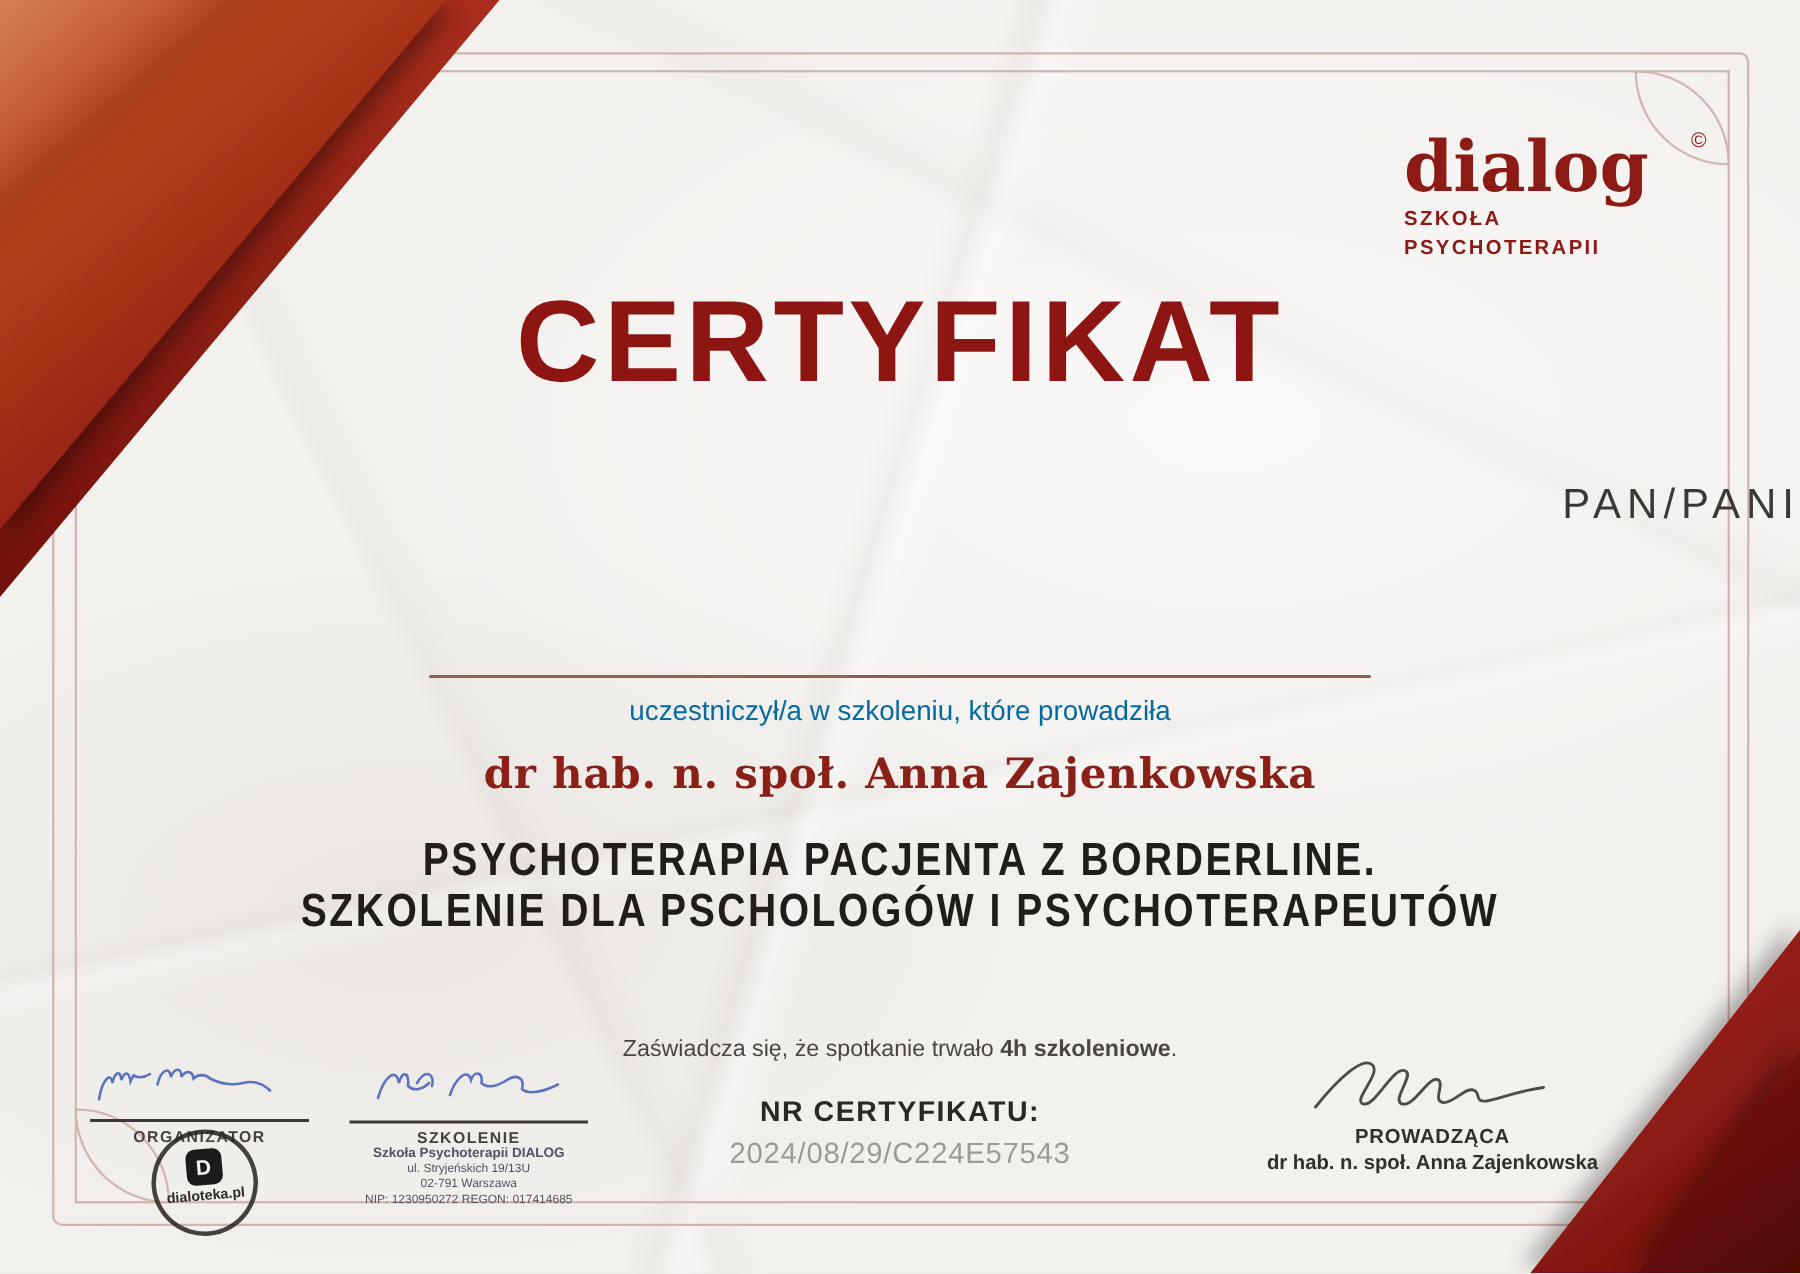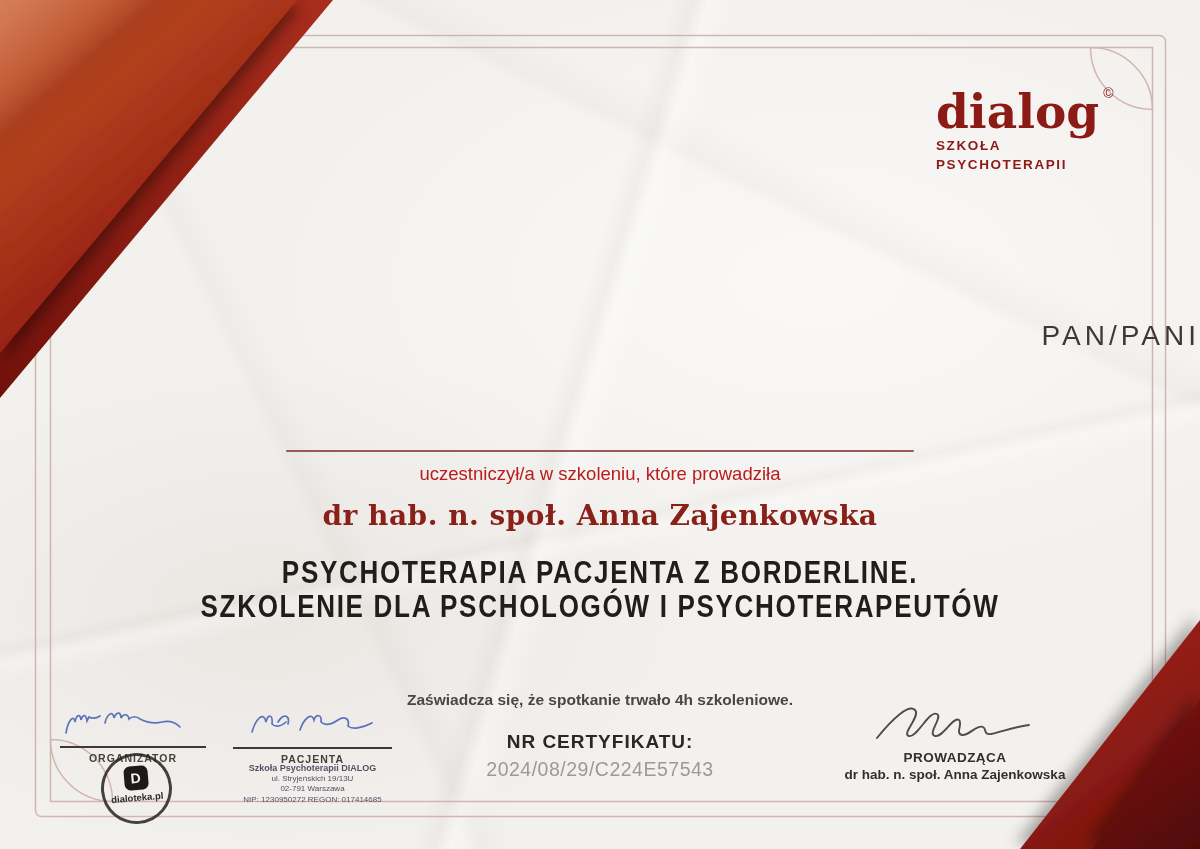--- a/index.html
+++ b/index.html
@@ -18,21 +18,21 @@
       linear-gradient(26deg, transparent 71%, rgba(150,140,135,.06) 72%, transparent 75%),
       radial-gradient(900px 500px at 68% 33%, rgba(255,255,255,.55), transparent 62%),
       radial-gradient(760px 430px at 22% 72%, rgba(202,195,188,.22), transparent 60%),
       radial-gradient(1400px 900px at 50% 45%, transparent 70%, rgba(170,160,152,.18) 100%);
   }
   svg.frame{position:absolute; inset:0; z-index:1; pointer-events:none;}
   svg.corners{position:absolute; inset:0; z-index:2; pointer-events:none;}
   .content{position:absolute; inset:0; z-index:3;}
 
   .logo{position:absolute; left:936px; top:88px; color:var(--logo-red,#8c1a15);}
-  .logo-brand-row{display:flex; align-items:flex-start; line-height:1;}
+  .logo-brand-row{display:flex; align-items:flex-start; line-height:1;gap:24px;}
   .logo-brand{font-family:"DejaVu Serif", serif; font-weight:bold; font-size:47px; letter-spacing:0px;}
   .logo-mark{font-size:14px; margin-left:4px; margin-top:-2px;}
   .logo-sub{font-size:13.5px; letter-spacing:1.6px; font-weight:bold; line-height:17px; margin-top:2px;}
   .logo-sub:first-of-type{margin-top:6px;}
 
   .title{
     position:absolute; top:184px; left:0; width:100%; margin:0; text-align:center;
     font-size:77px; font-weight:800; letter-spacing:3px; color:var(--title-red,#8d1512);
   }
   .salutation{
@@ -42,35 +42,35 @@
   .recipient{
     position:absolute; top:404px; left:0; width:100%; text-align:center;
     font-family:"DejaVu Serif", serif; font-size:41px; color:#262220;
   }
   .name-underline{
     position:absolute; top:450px; left:286px; width:628px; height:2px;
     background:var(--underline,#965b58); border-radius:1px;
   }
   .participation{
     position:absolute; top:463px; left:0; width:100%; text-align:center;
-    font-size:18.5px; color:#b91c1c;
+    font-size:18.5px; color:#0369a1;
   }
   .trainer{
     position:absolute; top:499px; left:0; width:100%; text-align:center;
     font-family:"DejaVu Serif", serif; font-weight:bold; font-size:28px;
     letter-spacing:0.5px; color:var(--trainer-red,#8a2118);
   }
   .course{position:absolute; top:556px; left:0; width:100%; text-align:center; color:#201d1b;}
   .course-line{
     font-weight:bold; font-size:31px; letter-spacing:2px; line-height:34px;
     transform:scaleX(0.84); transform-origin:50% 50%;
   }
   .duration{
     position:absolute; top:691px; left:0; width:100%; text-align:center;
-    font-size:15.5px; color:#4b4643;font-weight:bold;
+    font-size:15.5px; color:#4b4643;
   }
   .cert-no-label{
     position:absolute; top:731px; left:0; width:100%; text-align:center;
     font-weight:bold; font-size:19px; letter-spacing:1px; color:#2a2724;
   }
   .cert-no{
     position:absolute; top:758px; left:0; width:100%; text-align:center;
     font-size:19.5px; letter-spacing:0.5px; color:#9d9996;
   }
 
@@ -166,20 +166,21 @@
 
     <div class="logo">
       <div class="logo-brand-row">
         <span class="logo-brand">dialog</span>
         <span class="logo-mark">©</span>
       </div>
       <div class="logo-sub">SZKOŁA</div>
       <div class="logo-sub">PSYCHOTERAPII</div>
     </div>
 
+    <h1 class="title">CERTYFIKAT</h1>
     <div class="salutation">PAN/PANI</div>
     <div class="name-underline"></div>
     <div class="participation">uczestniczył/a w szkoleniu, które prowadziła</div>
     <div class="trainer">dr hab. n. społ. Anna Zajenkowska</div>
 
     <div class="course">
       <div class="course-line">PSYCHOTERAPIA PACJENTA Z BORDERLINE.</div>
       <div class="course-line">SZKOLENIE DLA PSCHOLOGÓW I PSYCHOTERAPEUTÓW</div>
     </div>
 
@@ -197,21 +198,21 @@
     <div class="sig-role" style="left:60px; top:752px; width:146px;">ORGANIZATOR</div>
     <div class="stamp-circle">
       <div class="stamp-d">D</div>
       <div class="stamp-domain">dialoteka.pl</div>
     </div>
 
     <svg class="sig-scribble" style="left:242px; top:701px;" width="150" height="46" viewBox="0 0 150 46">
       <path d="M10,31 C14,17 22,10 24,21 C26,13 31,13 30,23 C34,27 40,25 44,21 M36,21 C42,11 48,15 46,23 M58,29 C62,17 70,11 72,19 C74,13 80,13 79,21 C83,25 90,23 96,19 C102,15 108,17 106,25 C110,29 120,27 130,22" fill="none" style="stroke:var(--signature-blue,#4a66b8)" stroke-width="1.7" stroke-linecap="round" opacity="0.9"></path>
     </svg>
     <div class="sig-line" style="left:233px; top:747px; width:159px;"></div>
-    <div class="sig-role" style="left:233px; top:753px; width:159px;">PACJENTA</div>
+    <div class="sig-role" style="left:233px; top:753px; width:159px;">SZKOLENIE</div>
     <div class="dir-stamp">
       <div class="l1">Szkoła Psychoterapii DIALOG</div>
       <div class="l2">ul. Stryjeńskich 19/13U</div>
       <div class="l3">02-791 Warszawa</div>
       <div class="l4">NIP: 1230950272 REGON: 017414685</div>
     </div>
 
     <svg class="sig-scribble" style="left:865px; top:694px;" width="180" height="60" viewBox="0 0 180 60">
       <path d="M12,44 C28,24 44,10 50,16 C56,22 36,40 44,42 C52,44 64,16 72,20 C78,23 62,40 70,42 C78,44 88,22 94,26 C98,29 90,40 97,41 C104,42 112,30 118,33 C122,35 118,41 126,40 C136,38 148,33 164,31" fill="none" style="stroke:var(--signature-dark,#46423d)" stroke-width="1.9" stroke-linecap="round" opacity="0.95"></path>
     </svg>

